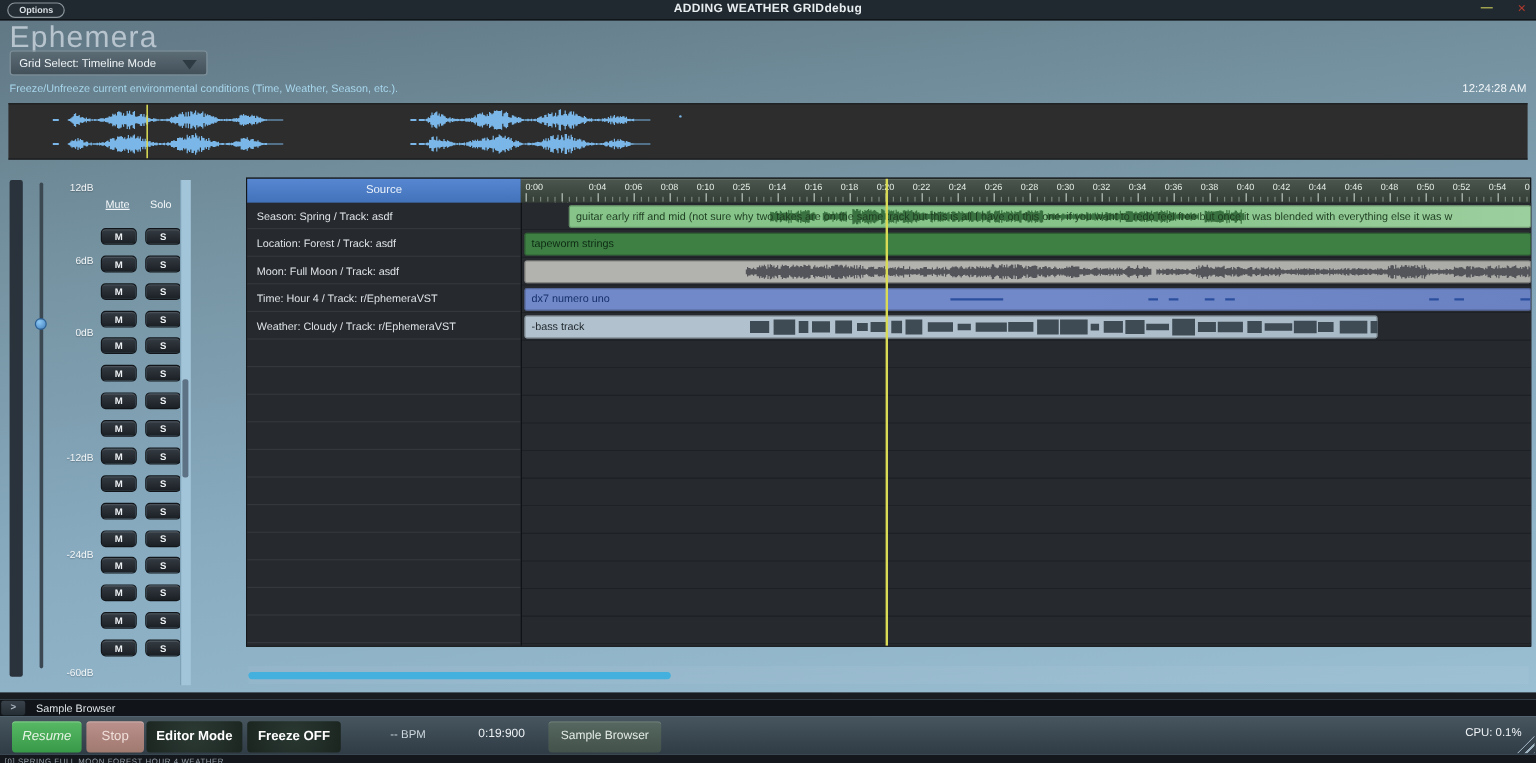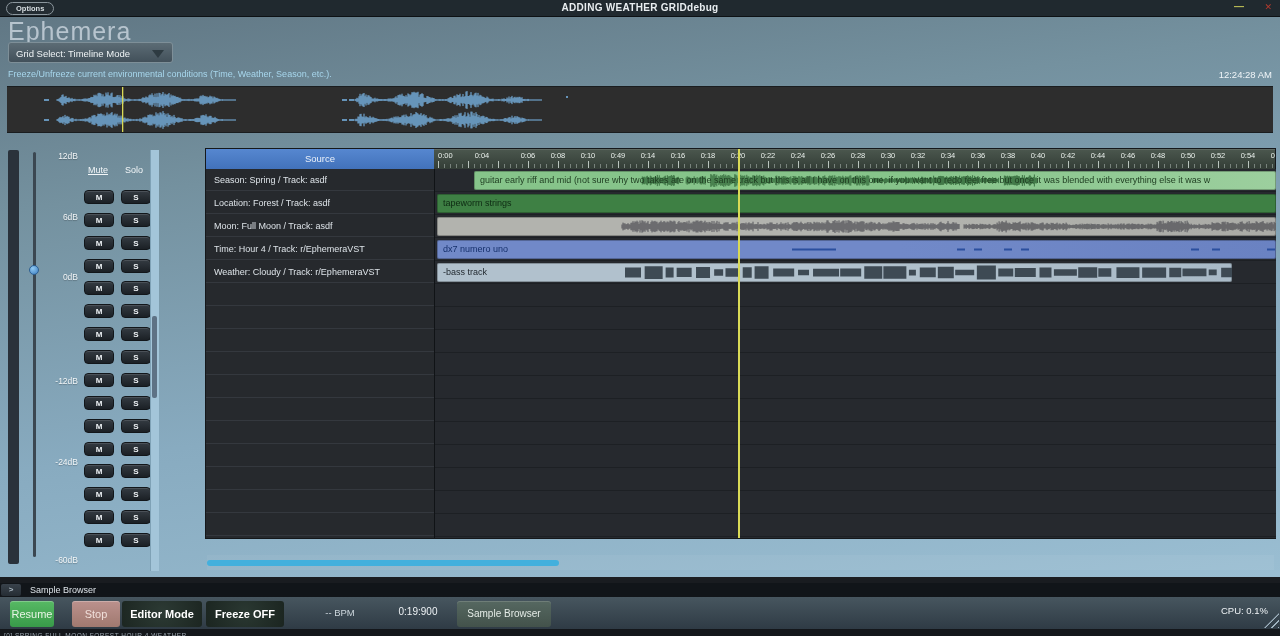--- a/index.html
+++ b/index.html
@@ -60,21 +60,21 @@
   #hscroll-track{left:207px;top:555px;width:1067px;height:15px;background:rgba(255,255,255,.05);}
   #hscroll-thumb{left:207px;top:560px;width:352px;height:6px;background:#43b0dd;border-radius:3px;}
   
   #sep-band{left:0;top:577px;width:1280px;height:6px;background:#191c20;}
   #sb-header{left:0;top:583px;width:1280px;height:14px;background:#111519;}
   #sb-chevron{left:1px;top:1px;width:20px;height:12px;background:linear-gradient(#39424b,#252d34);border-radius:2px;
     color:#aab8c2;font-size:8px;font-weight:bold;text-align:center;line-height:12px;}
   #sb-label{left:30px;top:1px;font-size:9px;color:#dde3e8;line-height:12px;}
   #toolbar{left:0;top:597px;width:1280px;height:32px;background:linear-gradient(180deg,#47565f,#2f3b45);}
   .tb-btn{top:4px;height:26px;border-radius:3px;font-size:11px;text-align:center;line-height:26px;box-sizing:border-box;}
-  #resume-btn{left:10px;width:44px;background:linear-gradient(#57b964,#389a49);color:#e7f4e5;box-shadow:inset 0 1px 0 rgba(255,255,255,.25);}
+  #resume-btn{left:10px;width:58px;background:linear-gradient(#57b964,#389a49);color:#e7f4e5;box-shadow:inset 0 1px 0 rgba(255,255,255,.25);font-style:italic;}
   #stop-btn{left:72px;width:48px;background:linear-gradient(#bb918d,#a0796f);color:#f0dfda;box-shadow:inset 0 1px 0 rgba(255,255,255,.25);}
   #editor-btn{left:122px;width:80px;background:radial-gradient(circle at 50% 40%,#2c3a34,#1c2621);color:#fff;font-weight:bold;}
   #freeze-btn{left:206px;width:78px;background:radial-gradient(circle at 50% 40%,#2a3832,#1b2520);color:#fff;font-weight:bold;}
   #bpm-text{left:310px;top:10px;width:60px;text-align:center;font-size:9.5px;color:#ccd6dc;}
   #time-text{left:385px;top:9px;width:66px;text-align:center;font-size:10px;color:#eef2f5;}
   #samplebrowser-btn{left:457px;width:94px;background:linear-gradient(#566861,#43524b);color:#e4ebe6;font-size:10px;box-shadow:inset 0 1px 0 rgba(255,255,255,.15);}
   #cpu-text{right:12px;top:8px;font-size:9.5px;color:#eef2f5;}
   #resize-grip{right:1px;bottom:1px;width:15px;height:15px;
     background:repeating-linear-gradient(135deg,#9fb2bf 0 1.5px,transparent 1.5px 5px);
     clip-path:polygon(100% 0,100% 100%,0 100%);}
@@ -169,29 +169,29 @@
   <div class="abs" id="mixer-vscroll-thumb"></div>
 </div>
 
 <div class="abs" id="trackarea">
   <div class="abs" id="source-header">Source</div>
   <div class="abs" id="ruler">
       <div class="ruler-label" style="left: 4px; position: absolute;">0:00</div>
       <div class="tick" style="left: 4px; top: 12px; height: 7px; position: absolute;"></div>
       <div class="ruler-label" style="left: 34px; position: absolute; transform: translateX(-50%); margin-top: 16px;">0:02</div>
       <div class="tick" style="left: 34px; top: 12px; height: 7px; position: absolute;"></div>
-      <div class="ruler-label" style="left: 48px; position: absolute; transform: translateX(-50%);">0:04</div>
+      <div class="ruler-label" style="left: 64px; position: absolute; transform: translateX(-50%);">0:04</div>
       <div class="tick" style="left: 64px; top: 12px; height: 7px; position: absolute;"></div>
       <div class="ruler-label" style="left: 94px; position: absolute; transform: translateX(-50%);">0:06</div>
       <div class="tick" style="left: 94px; top: 12px; height: 7px; position: absolute;"></div>
       <div class="ruler-label" style="left: 124px; position: absolute; transform: translateX(-50%);">0:08</div>
       <div class="tick" style="left: 124px; top: 12px; height: 7px; position: absolute;"></div>
       <div class="ruler-label" style="left: 154px; position: absolute; transform: translateX(-50%);">0:10</div>
       <div class="tick" style="left: 154px; top: 12px; height: 7px; position: absolute;"></div>
-      <div class="ruler-label" style="left: 184px; position: absolute; transform: translateX(-50%);">0:49</div>
+      <div class="ruler-label" style="left: 184px; position: absolute; transform: translateX(-50%);">0:25</div>
       <div class="tick" style="left: 184px; top: 12px; height: 7px; position: absolute;"></div>
       <div class="ruler-label" style="left: 214px; position: absolute; transform: translateX(-50%);">0:14</div>
       <div class="tick" style="left: 214px; top: 12px; height: 7px; position: absolute;"></div>
       <div class="ruler-label" style="left: 244px; position: absolute; transform: translateX(-50%);">0:16</div>
       <div class="tick" style="left: 244px; top: 12px; height: 7px; position: absolute;"></div>
       <div class="ruler-label" style="left: 274px; position: absolute; transform: translateX(-50%);">0:18</div>
       <div class="tick" style="left: 274px; top: 12px; height: 7px; position: absolute;"></div>
       <div class="ruler-label" style="left: 304px; position: absolute; transform: translateX(-50%);">0:20</div>
       <div class="tick" style="left: 304px; top: 12px; height: 7px; position: absolute;"></div>
       <div class="ruler-label" style="left: 334px; position: absolute; transform: translateX(-50%);">0:22</div>
@@ -398,21 +398,21 @@
           <path d="M520 9.5H528" stroke="#2b4f9e" stroke-width="2"></path>
           <path d="M537 9.5H545" stroke="#2b4f9e" stroke-width="2"></path>
           <path d="M567 9.5H575" stroke="#2b4f9e" stroke-width="2"></path>
           <path d="M584 9.5H592" stroke="#2b4f9e" stroke-width="2"></path>
           <path d="M754 9.5H762" stroke="#2b4f9e" stroke-width="2"></path>
           <path d="M775 9.5H783" stroke="#2b4f9e" stroke-width="2"></path>
           <path d="M830 9.5H838" stroke="#2b4f9e" stroke-width="2"></path>
         </svg>
         <div class="clip-label" style="color: rgb(22, 48, 107); position: absolute;">dx7 numero uno</div>
       </div>
-      <div class="clip" style="left: 2px; top: 94px; width: 795px; background: linear-gradient(90deg, rgb(177, 193, 205) 55%, rgb(169, 186, 199)); position: absolute;">
+      <div class="clip" style="left: 2px; top: 94px; width: 711px; background: linear-gradient(90deg, rgb(177, 193, 205) 55%, rgb(169, 186, 199)); position: absolute;">
         <svg width="839" height="19">
           <path d="M188 4.6h16v9.8h-16ZM207.66421522945166 3.2h18v12.7h-18ZM228.61945713870227 4.6h8v9.8h-8ZM239.65092670172453 4.8h15v9.3h-15ZM259.03150720335543 4.0h14v11.0h-14ZM277.1571365687996 6.2h9v6.6h-9ZM288.47784430347383 5.3h14v8.4h-14ZM305.72623235266656 4.3h9v10.4h-9ZM317.58201630041003 3.2h14v12.6h-14ZM336.1718980791047 5.6h21v7.9h-21ZM361.04041837807745 6.7h11v5.5h-11ZM376.0376438666135 5.7h26v7.7h-26ZM403.1771744508296 5.4h21v8.1h-21ZM427.2619872689247 3.2h18v12.6h-18ZM446.3682975368574 3.3h23v12.4h-23ZM471.9012736501172 6.7h7v5.7h-7ZM482.77484750188887 4.6h16v9.7h-16ZM500.8017491726205 3.7h16v11.6h-16ZM518.1975214174017 6.8h19v5.4h-19ZM539.8576462166384 2.6h19v13.9h-19ZM561.2662626253441 5.4h15v8.2h-15ZM577.7828437173739 5.1h21v8.8h-21ZM602.4888073839247 4.5h12v10.0h-12ZM616.887753168121 6.3h23v6.4h-23ZM641.2100787721574 4.2h19v10.6h-19ZM661.3165318230167 5.3h13v8.4h-13ZM679.449278537184 4.2h23v10.7h-23ZM705.1510540172458 4.4h24v10.3h-24ZM732.2660808851942 4.7h12v9.6h-12ZM745.457600640133 5.6h24v7.7h-24ZM771.7043533883989 6.6h8v5.7h-8ZM784.1545996060595 4.7h17v9.6h-17ZM802.4583932813257 4.2h17v10.6h-17ZM824.1896169381216 4.3h25v10.4h-25Z" fill="#3e4a54"></path>
         </svg>
         <div class="clip-label" style="color: rgb(31, 38, 44); position: absolute;">-bass track</div>
       </div>
     </div>
   <div class="abs" id="playhead" style="left: 532px; background: rgb(217, 218, 86);"></div>
 </div>
 
 <div class="abs" id="hscroll-track"></div>

